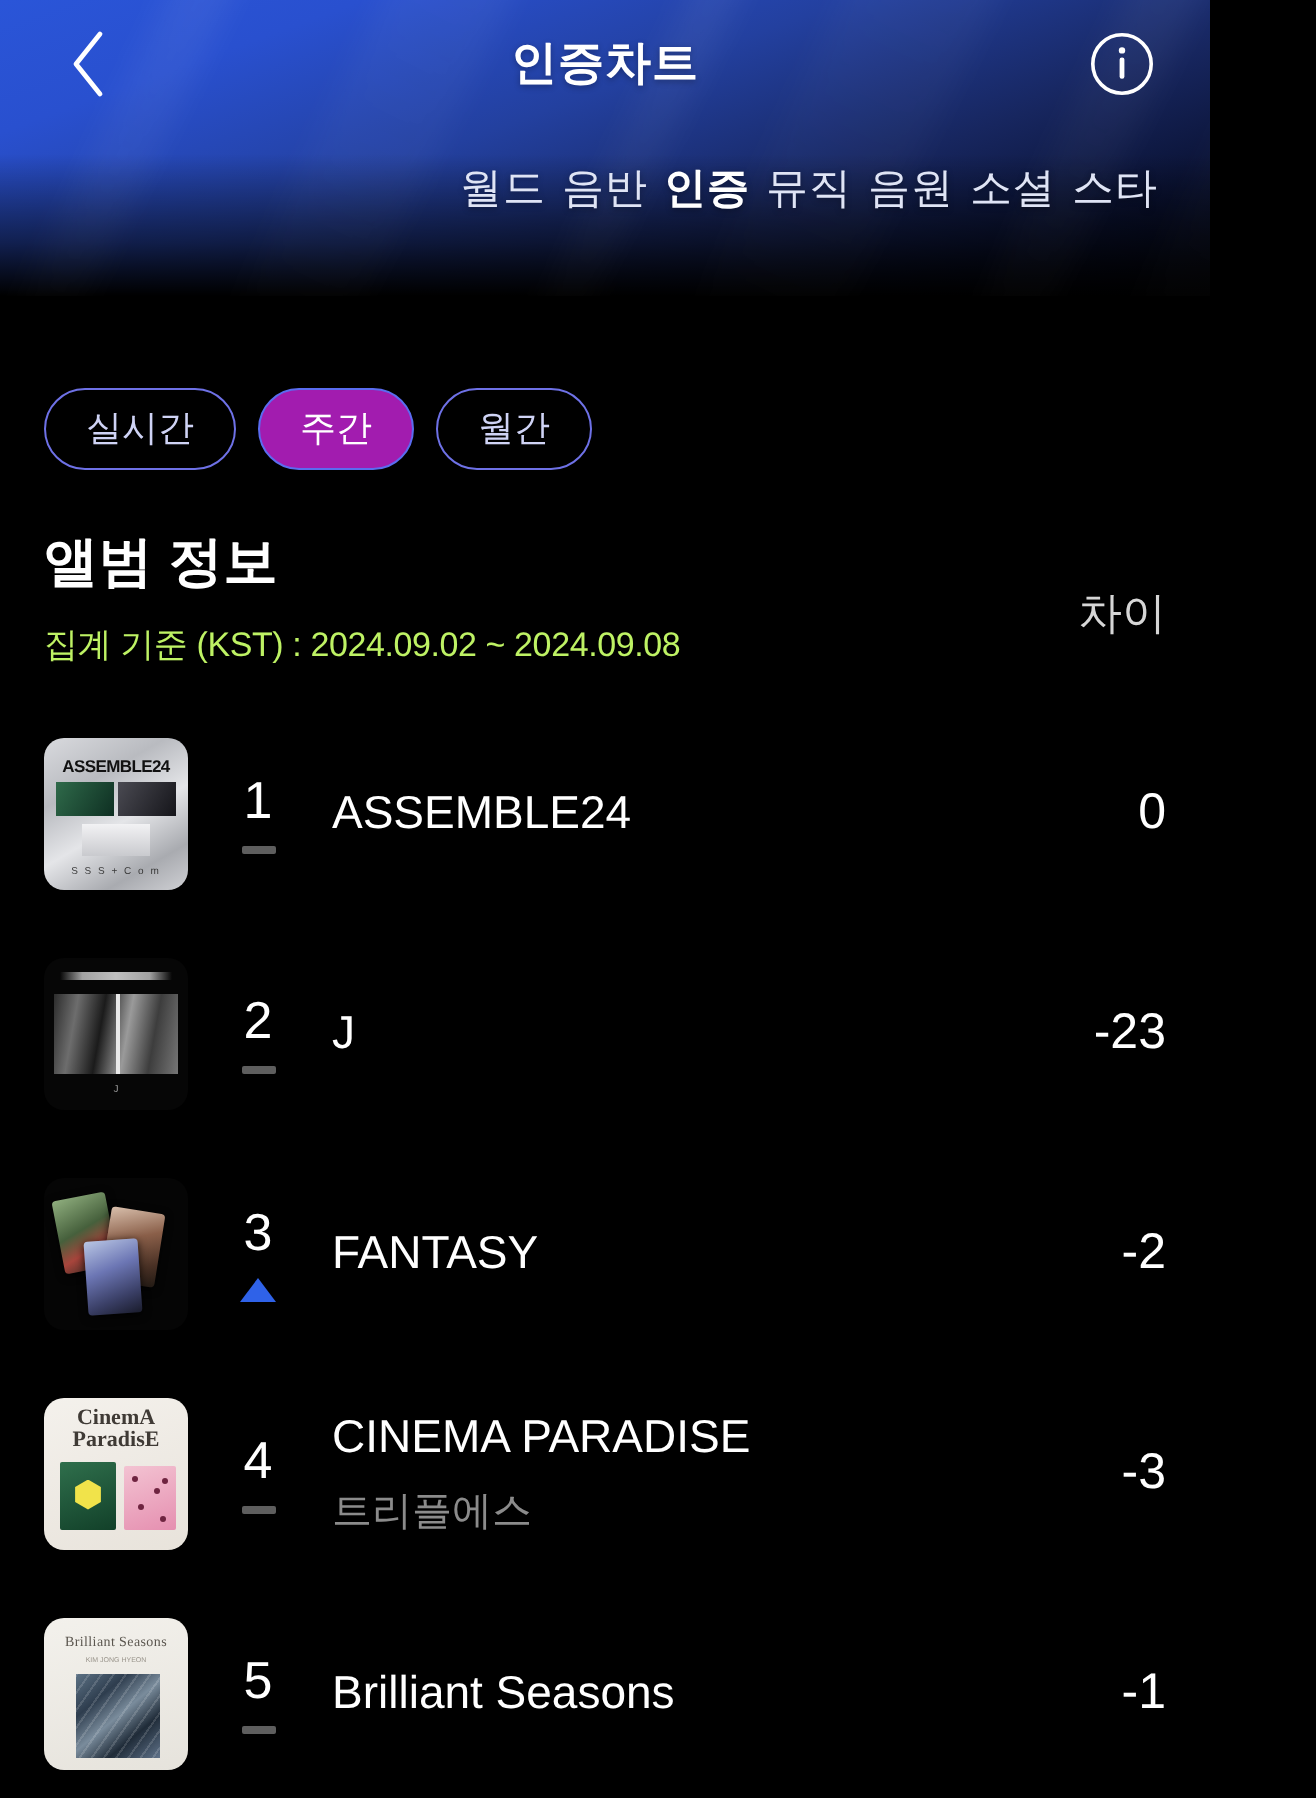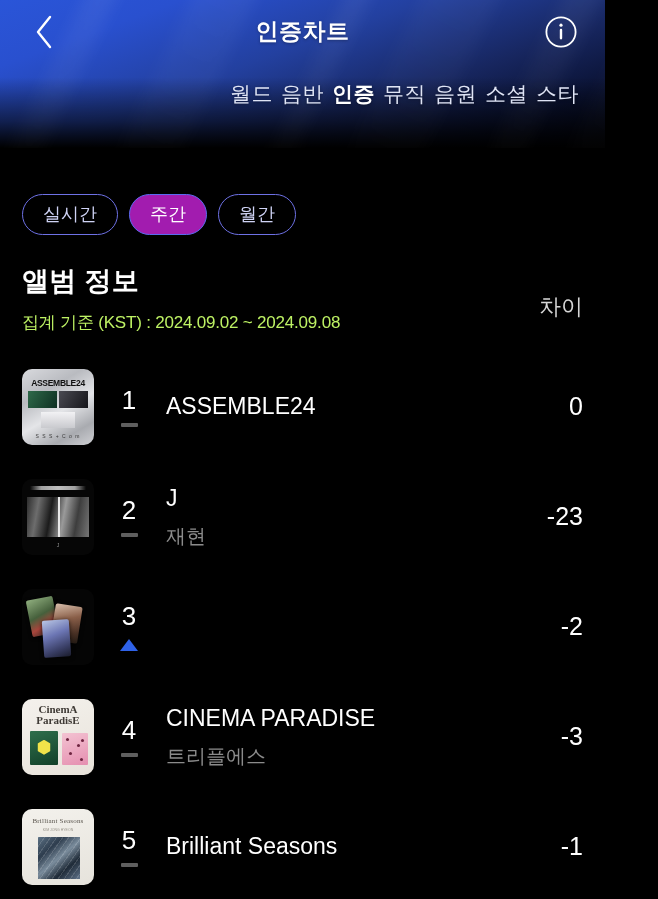--- a/index.html
+++ b/index.html
@@ -221,36 +221,36 @@
           <div class="ph"></div>
           <div class="ln"></div>
         <div class="ft">J</div>
       </div>
       <div class="rankcol">
         <div class="rank">2</div>
         <div class="chg flat"></div>
       </div>
       <div class="meta">
         <div class="title">J</div>
-        <div class="artist">재현</div>
       </div>
       <div class="diff">-23</div>
     </div>
 
     <div class="row">
       <div class="art a3">
         <div class="c c1"></div>
           <div class="c c2"></div>
           <div class="c c3"></div>
       </div>
       <div class="rankcol">
         <div class="rank">3</div>
         <div class="chg up"></div>
       </div>
       <div class="meta">
+        <div class="title">FANTASY</div>
       </div>
       <div class="diff">-2</div>
     </div>
 
     <div class="row">
       <div class="art a4">
         <div class="t">CinemA ParadisE</div>
         <div class="g">
             <div class="hex"></div>
           </div>

